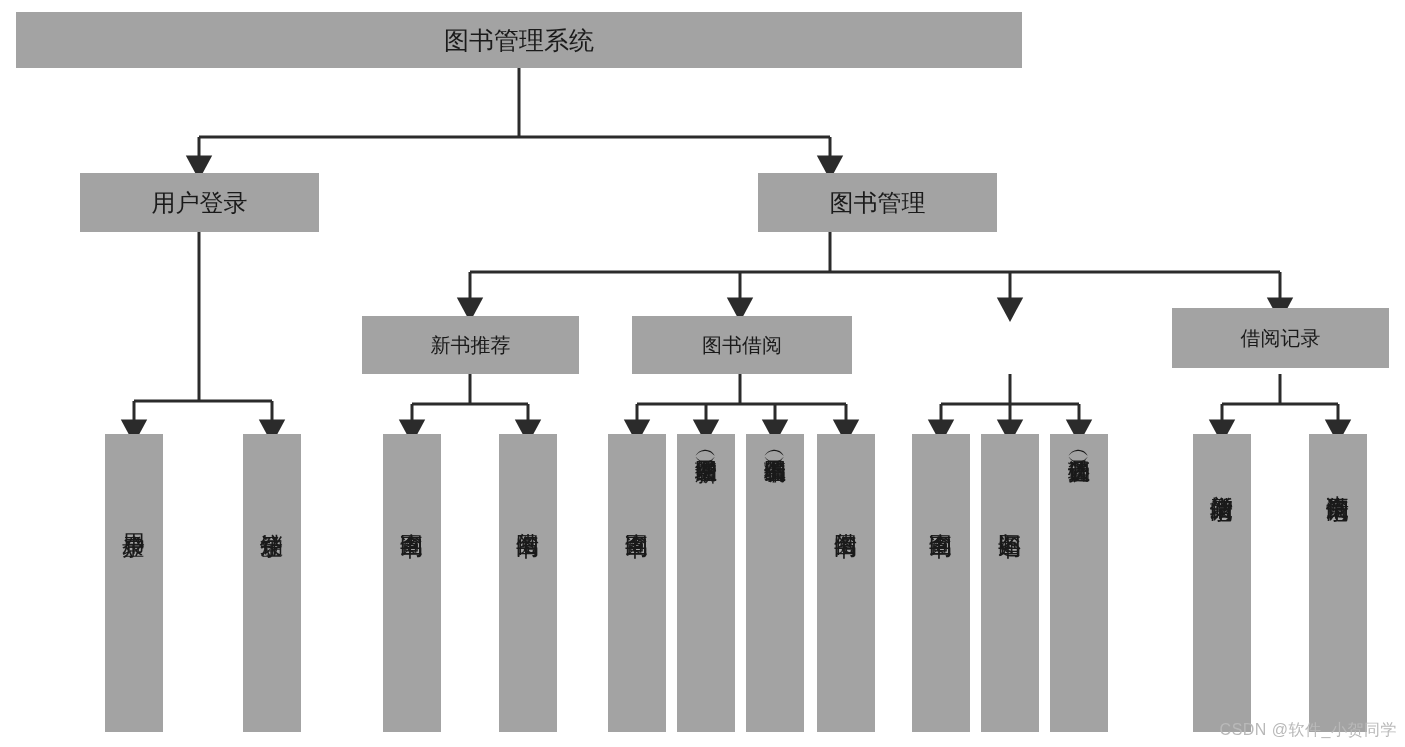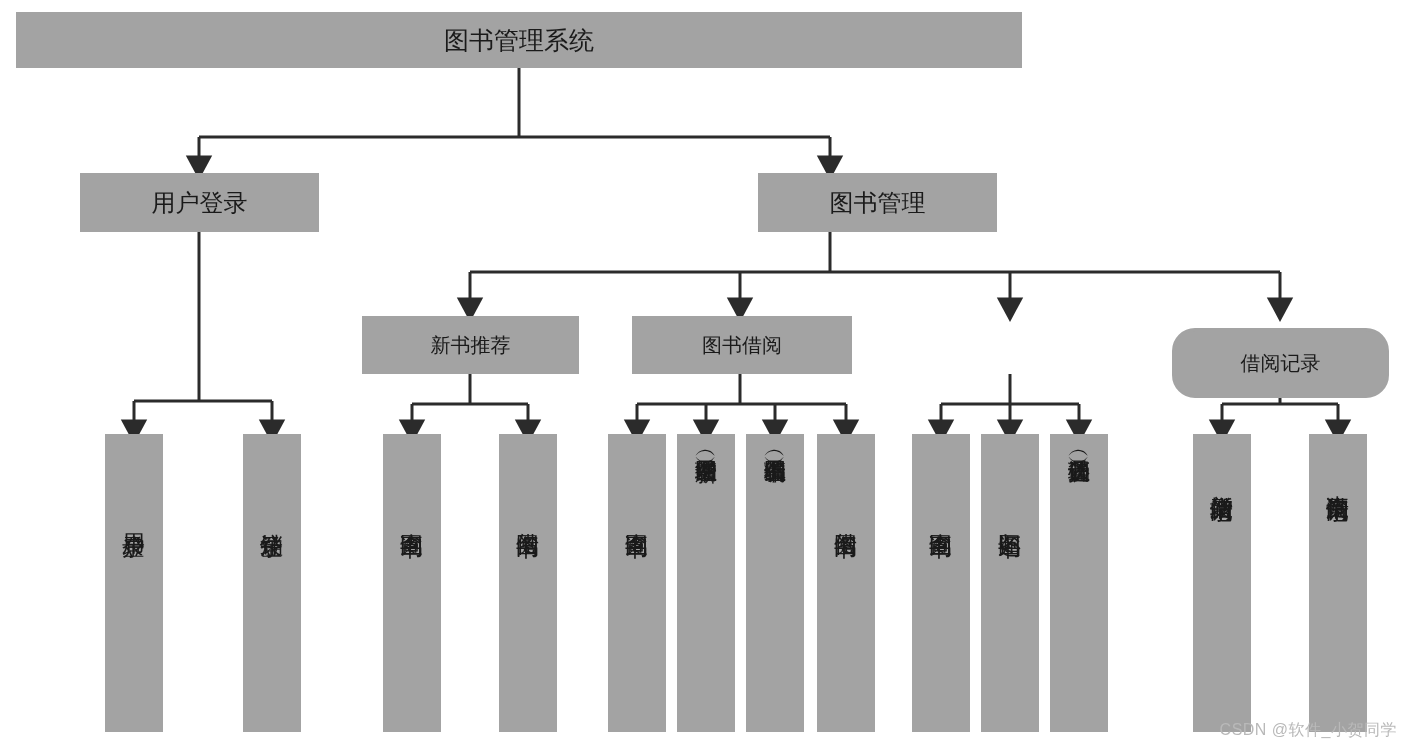--- a/index.html
+++ b/index.html
@@ -147,21 +147,21 @@
 
   <div class="node node-l2" style="left:362px; top:316px; width:217px; height:58px;">
     <span class="node-label">新书推荐</span>
   </div>
 
   <div class="node node-l2" style="left:632px; top:316px; width:220px; height:58px;">
     <span class="node-label">图书借阅</span>
   </div>
 
 
-  <div class="node node-l2" style="left:1172px; top:328px; width:217px; height:70px;border-radius:23px;">
+  <div class="node node-l2" style="left:1172px; top:308px; width:217px; height:60px;">
     <span class="node-label">借阅记录</span>
   </div>
 
   <div class="node node-leaf" style="left:105px; top:434px; width:58px; height:298px; padding-top:78px;">
     <span class="node-label">用户登录</span>
   </div>
 
   <div class="node node-leaf" style="left:243px; top:434px; width:58px; height:298px; padding-top:78px;">
     <span class="node-label">注销登录</span>
   </div>

